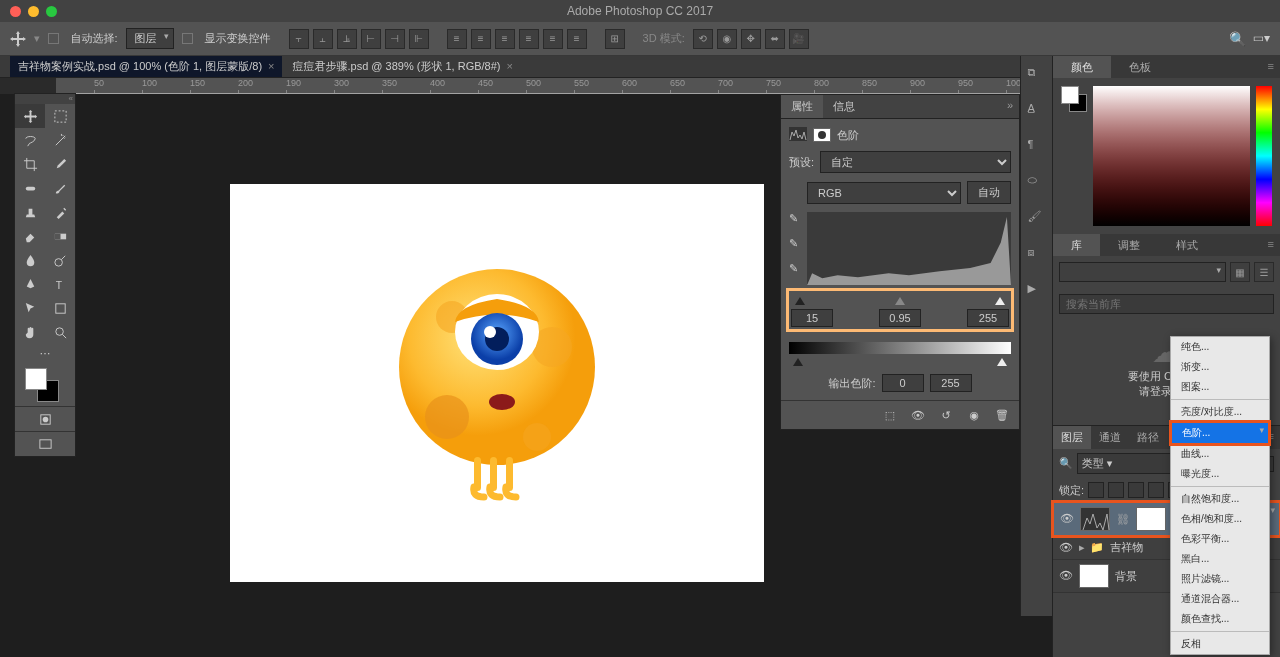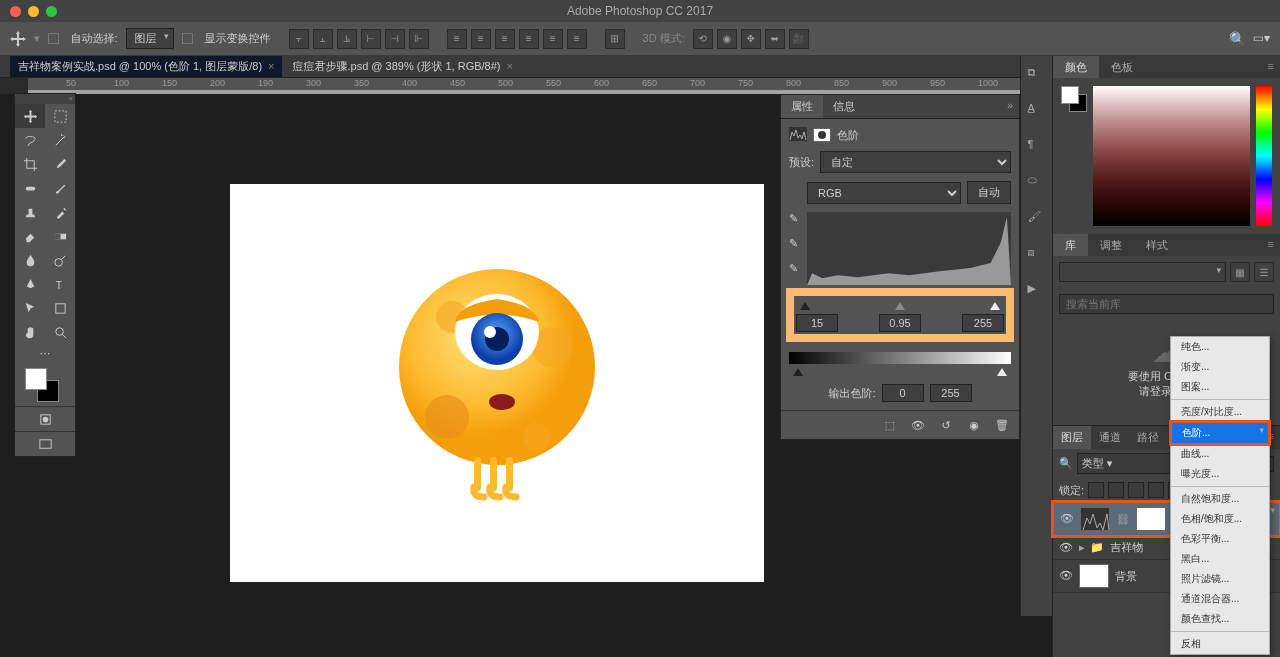--- a/index.html
+++ b/index.html
@@ -14,21 +14,21 @@
 .sel{background:#3f3f3f;border:1px solid #222;padding:2px 16px 2px 8px;color:#ccc;position:relative}
 .sel::after{content:"▾";position:absolute;right:4px;top:2px;font-size:9px;color:#aaa}
 .chk{width:11px;height:11px;border:1px solid #777;display:inline-block;vertical-align:middle;margin-right:4px}
 .menubar .grp{display:flex;gap:4px}
 .iconbtn{width:20px;height:20px;background:#3f3f3f;border:1px solid #2a2a2a;display:flex;align-items:center;justify-content:center;font-size:10px;color:#999}
 .menubar .search{margin-left:auto;display:flex;gap:6px}
 .tabs{height:22px;background:#3a3a3a;display:flex;align-items:center;padding-left:10px;gap:2px;border-bottom:1px solid #222}
 .tab{padding:3px 8px;color:#ccc}
 .tab.active{background:#0f172a}
 .tab .x{color:#888;margin-left:6px}
-.ruler-h{height:16px;background:#535353;border-bottom:4px solid #a3a3a3;position:relative;overflow:hidden;margin-left:28px;margin-right:260px}
+.ruler-h{height:16px;background:#535353;border-bottom:1px solid #a3a3a3;position:relative;overflow:hidden;margin-left:56px;margin-right:260px}
 .ruler-h .tick{position:absolute;top:0;color:#999;font-size:9px}
 .ruler-h .tick::before{content:"";position:absolute;left:0;top:12px;width:1px;height:4px;background:#888}
 .main{display:flex;height:calc(657px - 22px - 34px - 22px - 16px)}
 .toolbox{position:absolute;left:14px;top:93px;width:62px;background:#535353;border:1px solid #222}
 .toolbox .hdr{height:10px;background:#424242;display:flex;justify-content:flex-end;padding-right:2px}
 .toolbox .hdr span{color:#888;font-size:8px}
 .toolgrid{display:grid;grid-template-columns:1fr 1fr}
 .tool{height:24px;display:flex;align-items:center;justify-content:center;position:relative}
 .tool svg{width:15px;height:15px}
 .tool.active{background:#3a3a3a}
@@ -46,35 +46,35 @@
 .props .body{padding:8px}
 .props .adjrow{display:flex;align-items:center;gap:6px;margin-bottom:8px}
 .props .row{display:flex;align-items:center;gap:6px;margin-bottom:8px}
 .props select, .props .btn{background:#3f3f3f;border:1px solid #222;color:#ccc;padding:3px 6px}
 .props .btn{padding:3px 10px}
 .histwrap{position:relative;margin:4px 0}
 .histogram{height:72px;background:#3a3a3a;position:relative;margin-left:18px}
 .hist-path{position:absolute;inset:0}
 .eyedrops{position:absolute;left:0;top:0;display:flex;flex-direction:column;gap:12px}
 .eyedrops div{font-size:11px;color:#ccc}
-.hl-box{border:8px solid #fdba74;padding:2px;margin:0 -3px}
+.hl-box{border:3px solid #fdba74;padding:2px;margin:0 -3px}
 .sliders{display:flex;justify-content:space-between;padding:0 4px;margin-top:4px}
 .slider-tri{width:0;height:0;border-left:5px solid transparent;border-right:5px solid transparent;border-bottom:8px solid #888}
 .inputs3{display:flex;justify-content:space-between;margin-top:4px}
 .inputs3 input{width:42px;background:#3f3f3f;border:1px solid #222;color:#ccc;text-align:center;padding:2px}
 .gradient{height:12px;background:linear-gradient(to right,#000,#fff);margin-top:10px}
 .outrow{display:flex;align-items:center;justify-content:center;gap:6px;margin-top:8px}
 .outrow input{width:42px;background:#3f3f3f;border:1px solid #222;color:#ccc;text-align:center;padding:2px}
 .props .footer{display:flex;justify-content:flex-end;gap:10px;padding:6px 8px;border-top:1px solid #333}
 .props .footer .fic{width:18px;height:16px;display:flex;align-items:center;justify-content:center;color:#ccc}
 .panelstrip{width:32px;background:#424242;border-left:1px solid #222;display:flex;flex-direction:column;align-items:center;gap:18px;padding-top:10px;position:absolute;right:228px;top:56px;height:560px}
 .panelstrip .pic{width:18px;height:18px;color:#aaa}
 .rightpanels{width:228px;position:absolute;right:0;top:56px;height:601px;background:#424242;border-left:1px solid #222;display:flex;flex-direction:column}
 .panelhdr{display:flex;background:#383838;padding:0;height:22px;align-items:stretch}
-.panelhdr .pt{padding:4px 12px;color:#aaa}
+.panelhdr .pt{padding:4px 18px;color:#aaa}
 .panelhdr .pt.active{background:#535353;color:#ddd}
 .panelhdr .menu{margin-left:auto;padding:4px 6px;color:#888}
 .colorpanel{padding:8px;display:flex;gap:6px}
 .colorboxes{position:relative;width:26px;height:26px}
 .cb-fg{position:absolute;width:18px;height:18px;background:#fff;border:1px solid #888;z-index:2}
 .cb-bg{position:absolute;left:8px;top:8px;width:18px;height:18px;background:#000;border:1px solid #888}
 .picker{flex:1;height:140px;background:linear-gradient(to bottom,rgba(255,255,255,1),rgba(255,255,255,0)),linear-gradient(to right,rgba(0,0,0,0),rgba(0,0,0,0)),red;background-blend-mode:normal;position:relative}
 .picker::after{content:"";position:absolute;inset:0;background:linear-gradient(to top,#000,transparent)}
 .huebar{width:16px;height:140px;background:linear-gradient(to bottom,red,#ff0,lime,cyan,blue,#f0f,red)}
 .libpanel{padding:6px}

